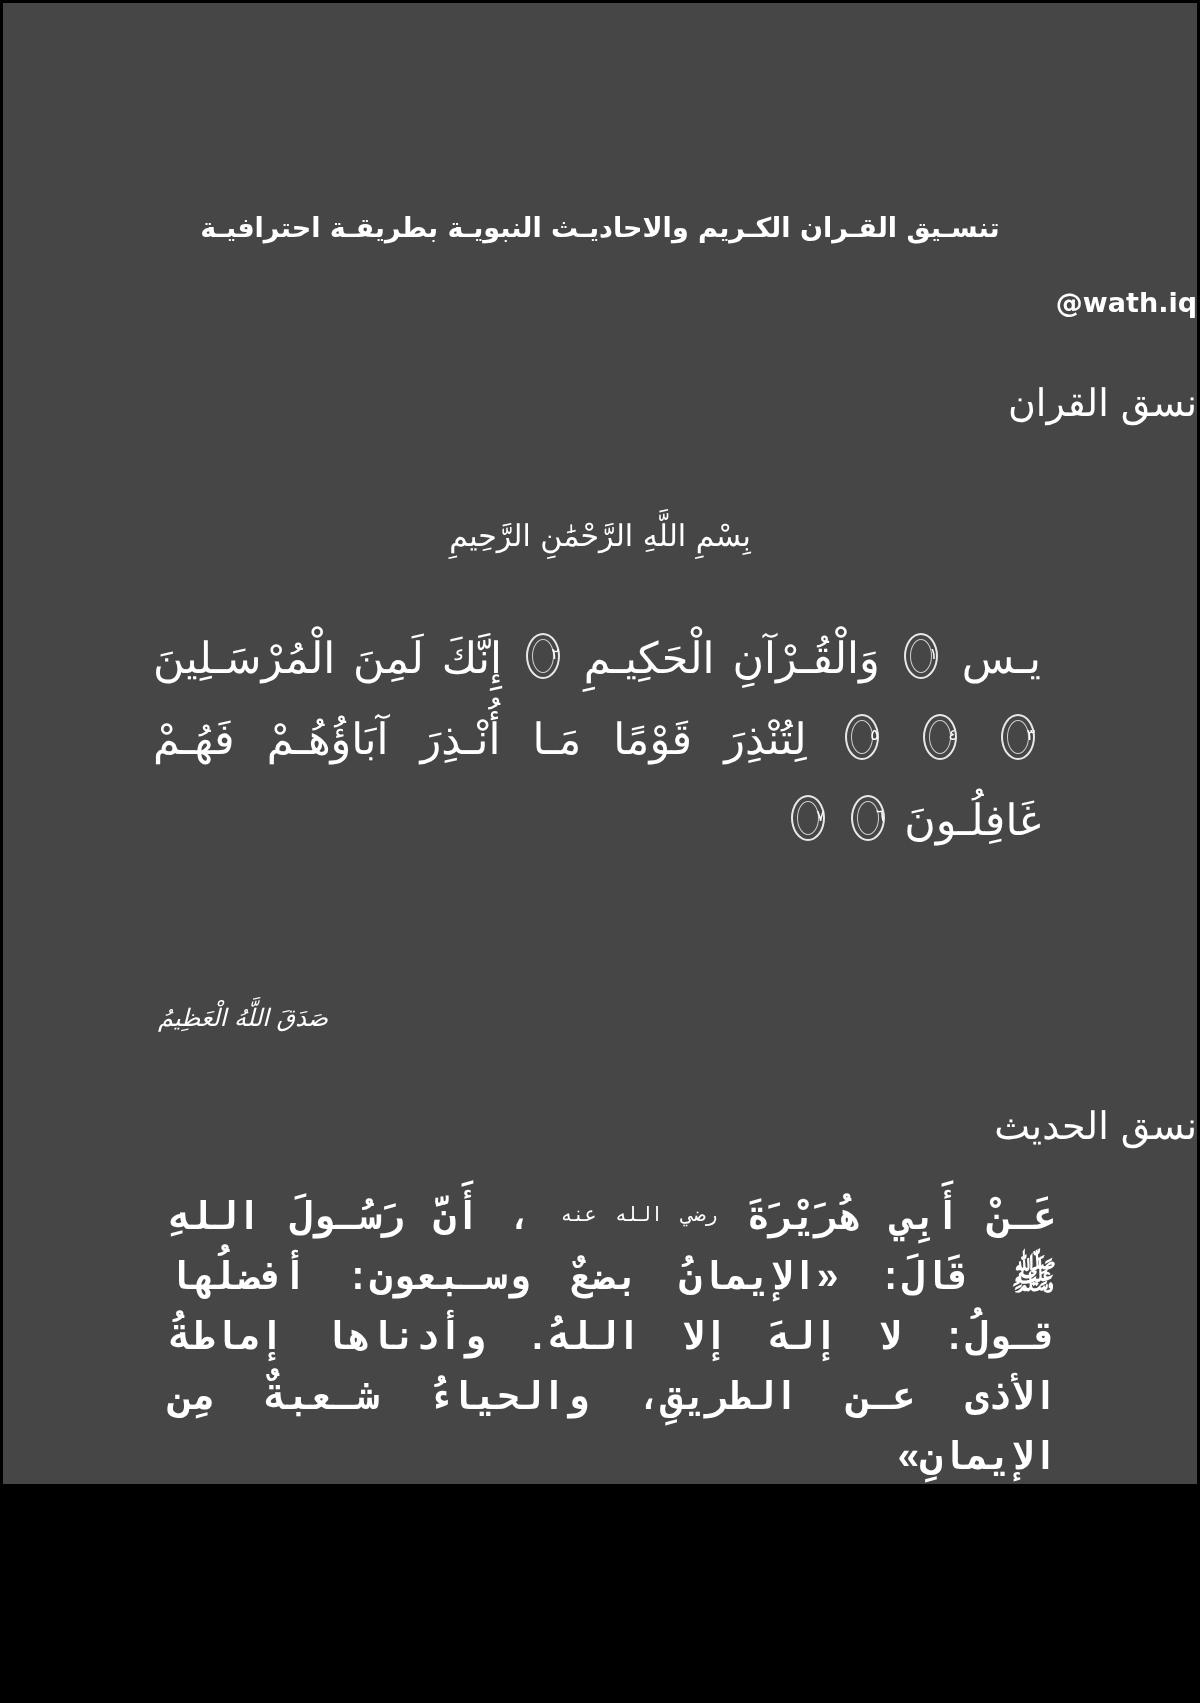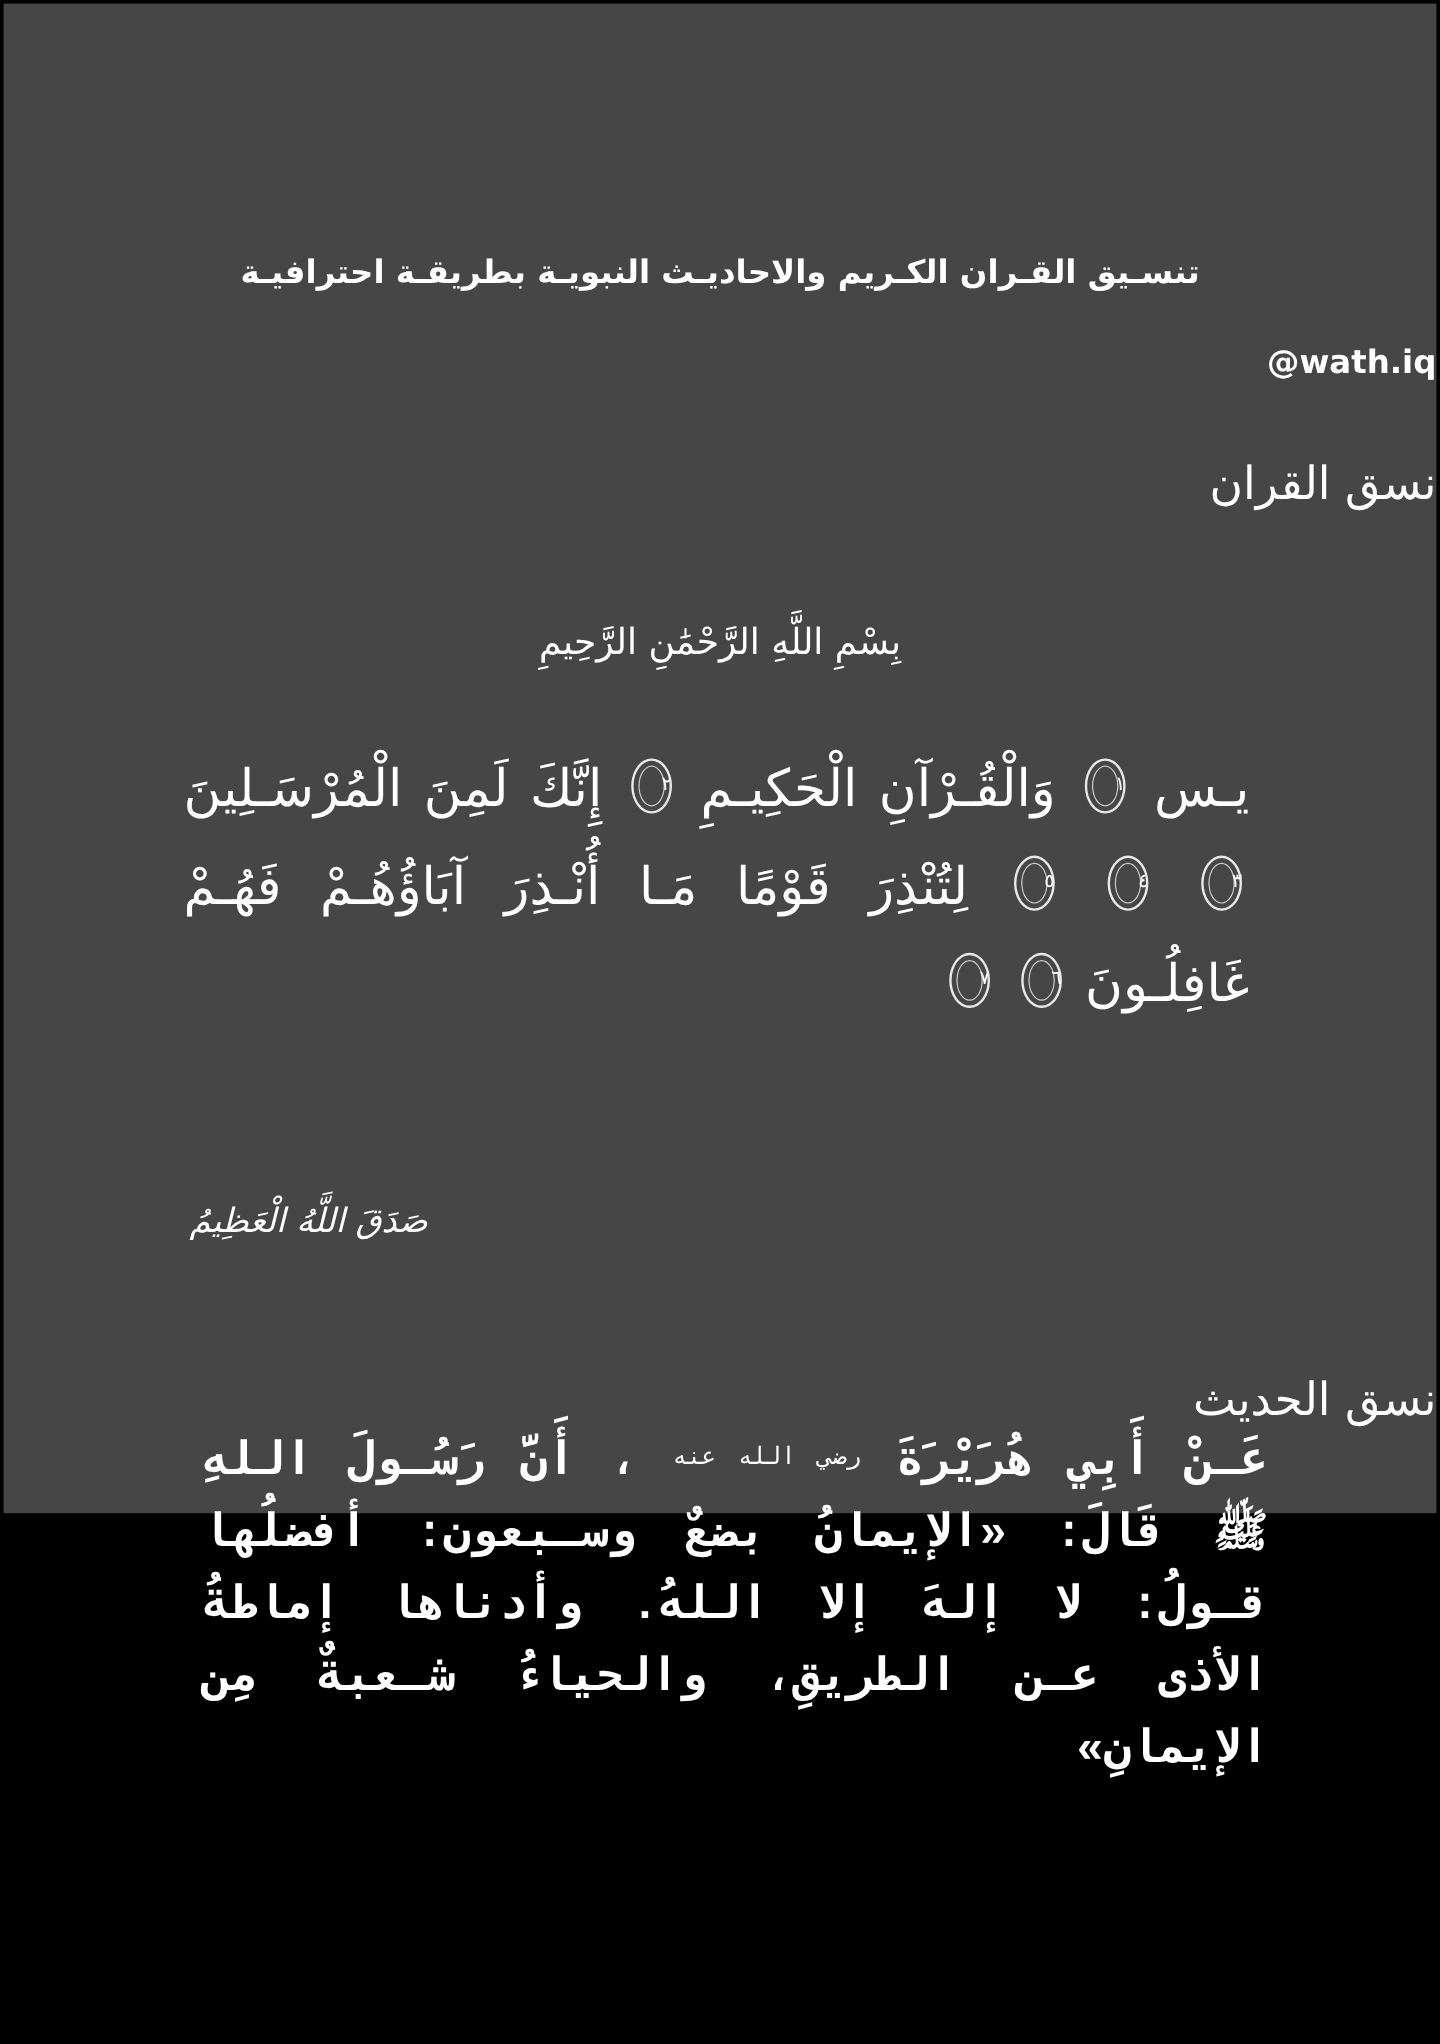--- a/index.html
+++ b/index.html
@@ -11,21 +11,21 @@
       width: 1200px;
       height: 1703px;
       overflow: hidden;
       position: relative;
     }
     .page {
       position: absolute;
       left: 3px;
       top: 3px;
       width: 1194px;
-      height: 1258px;
+      height: 1481px;
       background: #464646;
       color: #ffffff;
       font-family: "DejaVu Sans", sans-serif;
     }
     .header-title {
       position: absolute;
       top: 205px;
       left: 0;
       right: 0;
       text-align: center;
@@ -50,21 +50,21 @@
     .section-title {
       position: absolute;
       left: 0;
       right: 0;
       text-align: right;
       font-family: "DejaVu Serif", serif;
       font-size: 38px;
       line-height: 50px;
     }
     .section-title.quran { top: 375px; }
-    .section-title.hadith { top: 1138px; margin-left: 11px; }
+    .section-title.hadith { top: 1098px; margin-left: 11px; }
 
     .basmala {
       position: absolute;
       top: 508px;
       left: 0;
       right: 0;
       text-align: center;
       font-family: "DejaVu Serif", serif;
       font-size: 30px;
       line-height: 50px;
@@ -110,21 +110,21 @@
       font-size: 16px;
       line-height: 24px;
       color: #ffffff;
     }
     .sadaqa {
       position: absolute;
       top: 990px;
       left: 155px;
       font-family: "DejaVu Serif", serif;
       font-style: italic;
-      font-size: 28px;
+      font-size: 24px;
       line-height: 50px;
       direction: rtl;
     }
     .hadith-text {
       position: absolute;
       top: 1183px;
       left: 166px;
       width: 888px;
       text-align: justify;
       text-align-last: right;

